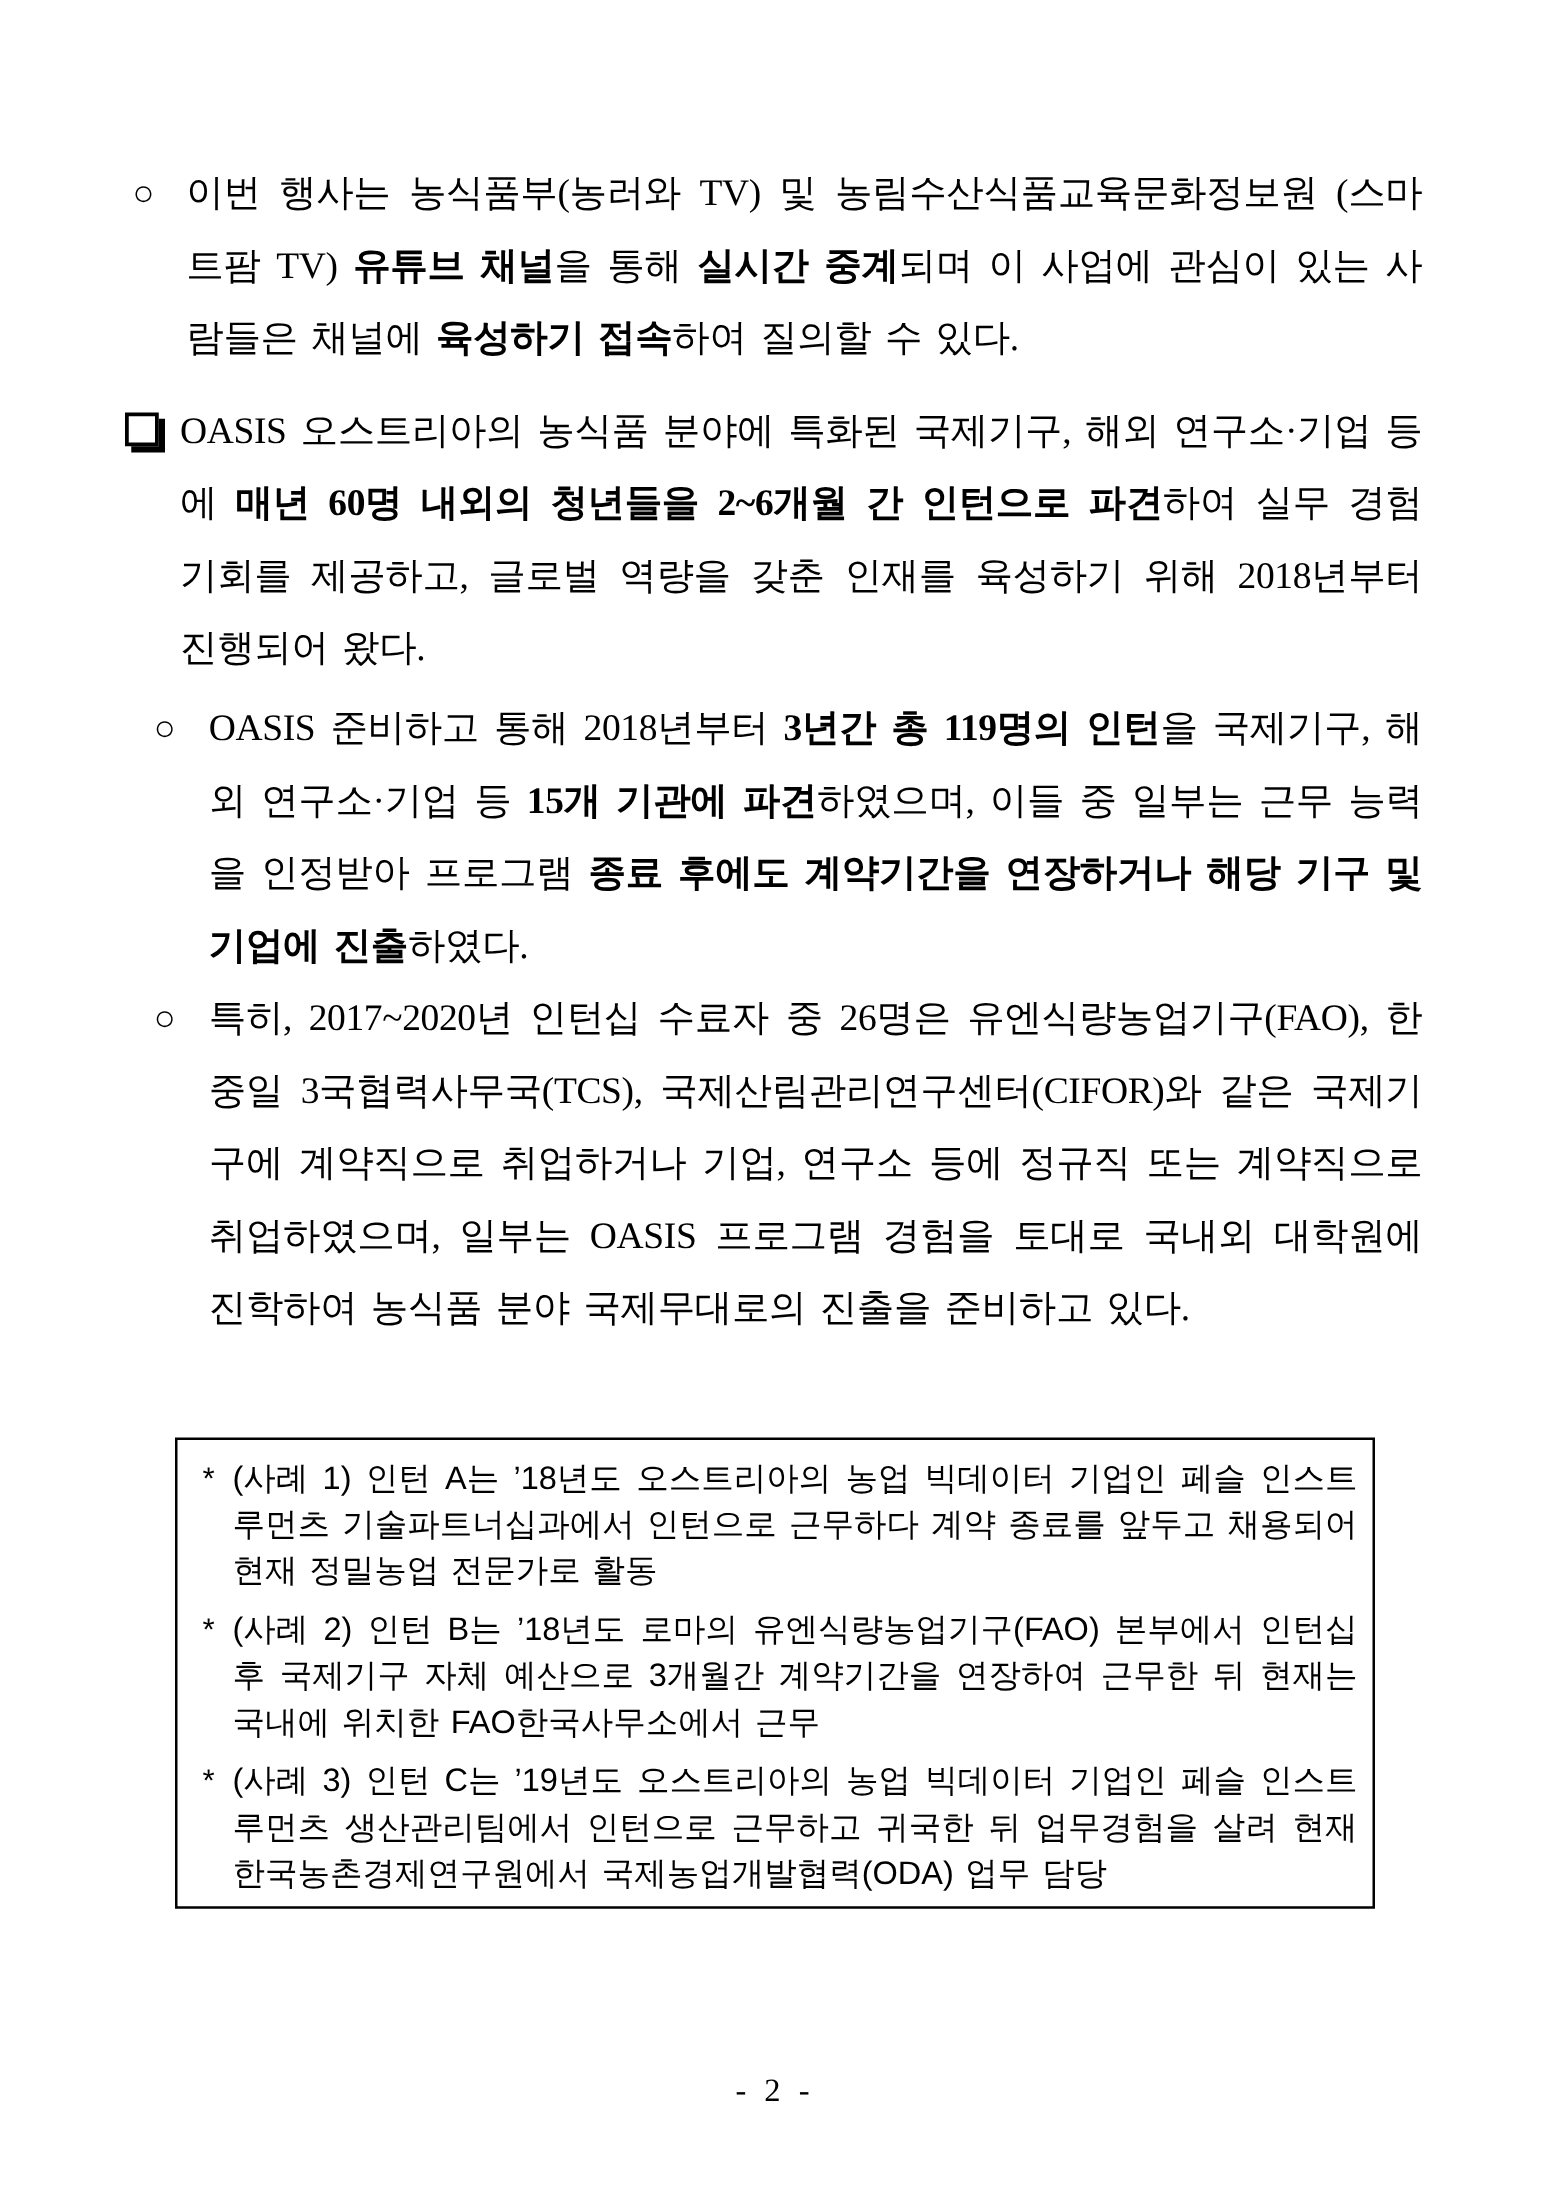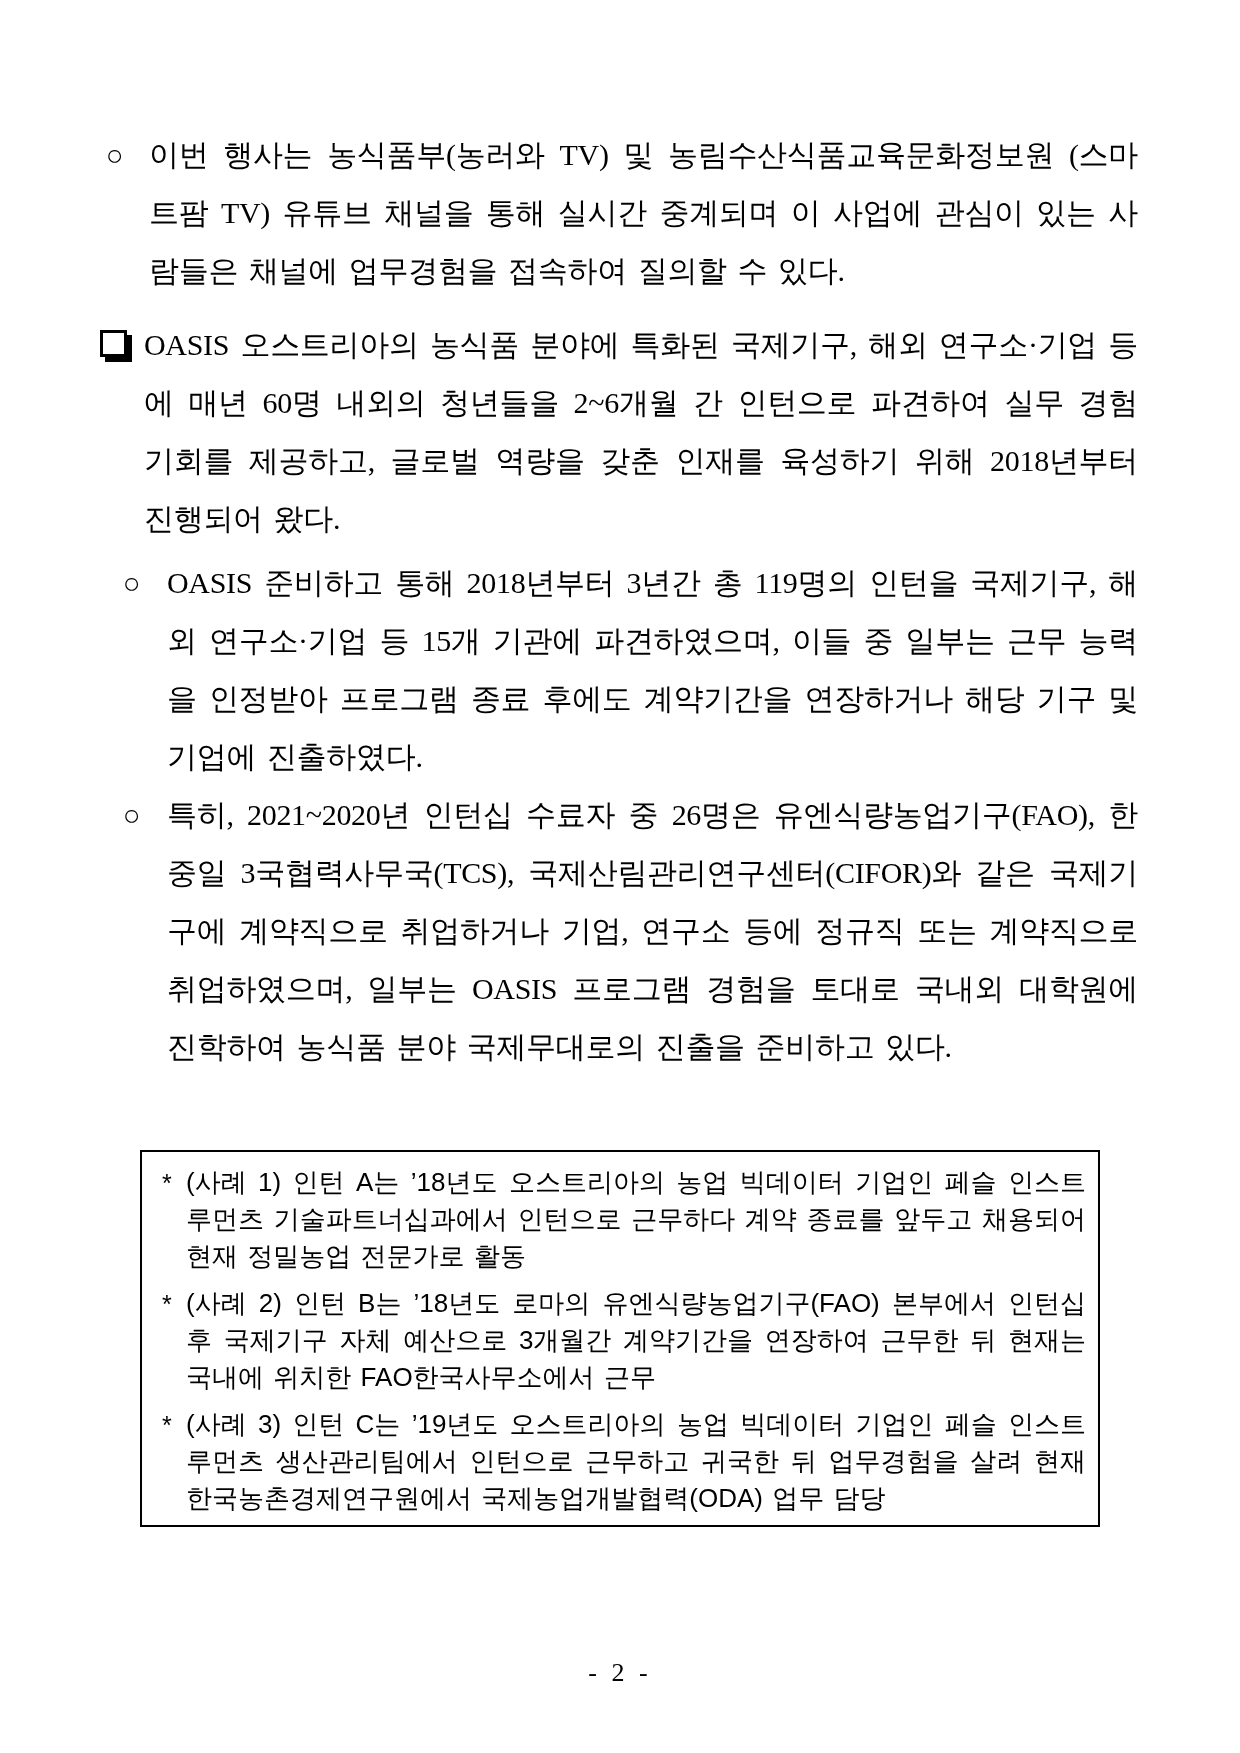--- a/index.html
+++ b/index.html
@@ -51,21 +51,21 @@
   }
   .bullet-square {
     display: inline-block;
     width: 21px;
     height: 21px;
     border: 3px solid #000;
     background: #fff;
     box-shadow: 5px 5px 0 #000;
     top: 14px;
   }
-  .bold { font-weight: 400; }
+  .bold { font-weight: 700; }
 
   
   .case-box {
     box-sizing: border-box;
     margin-top: 74px;
     margin-left: 40px;
     width: 960px;
     border: 2px solid #000;
     padding: 12px 12px 8px 16px;
     background: #fff;
@@ -98,24 +98,24 @@
     font-size: 26px;
     letter-spacing: 4px;
   }
 </style>
 </head>
 <body>
 
 <div class="doc">
 
   <div id="paragraphs">
-      <div class="para indent-a"><span class="bullet bullet-circle">○</span><span class="ptext"><span>이번 행사는 농식품부(농러와 TV) 및 농림수산식품교육문화정보원 (스마트팜 TV) </span><span class="bold">유튜브 채널</span><span>을 통해 </span><span class="bold">실시간 중계</span><span>되며 이 사업에 관심이 있는 사람들은 채널에 </span><span class="bold">업무경험을 접속</span><span>하여 질의할 수 있다.</span></span></div>
+      <div class="para indent-a"><span class="bullet bullet-circle">○</span><span class="ptext"><span>이번 행사는 농식품부(농러와 TV) 및 농림수산식품교육문화정보원 (스마트팜 TV) </span><span class="bold">유튜브 채널</span><span>을 통해 </span><span class="bold">실시간 중계</span><span>되며 이 사업에 관심이 있는 사람들은 채널에 </span><span class="bold">육성하기 접속</span><span>하여 질의할 수 있다.</span></span></div>
       <div class="para indent-b"><span class="bullet bullet-square"></span><span class="ptext"><span>OASIS 오스트리아의 농식품 분야에 특화된 국제기구, 해외 연구소·기업 등에 </span><span class="bold">매년 60명 내외의 청년들을 2~6개월 간 인턴으로 파견</span><span>하여 실무 경험 기회를 제공하고, 글로벌 역량을 갖춘 인재를 육성하기 위해 2018년부터 진행되어 왔다.</span></span></div>
       <div class="para indent-c"><span class="bullet bullet-circle">○</span><span class="ptext"><span>OASIS 준비하고 통해 2018년부터 </span><span class="bold">3년간 총 119명의 인턴</span><span>을 국제기구, 해외 연구소·기업 등 </span><span class="bold">15개 기관에 파견</span><span>하였으며, 이들 중 일부는 근무 능력을 인정받아 프로그램 </span><span class="bold">종료 후에도 계약기간을 연장하거나 해당 기구 및 기업에 진출</span><span>하였다.</span></span></div>
-      <div class="para indent-c"><span class="bullet bullet-circle">○</span><span class="ptext"><span>특히, 2021~2020년 인턴십 수료자 중 26명은 유엔식량농업기구(FAO), 한중일 3국협력사무국(TCS), 국제산림관리연구센터(CIFOR)와 같은 국제기구에 계약직으로 취업하거나 기업, 연구소 등에 정규직 또는 계약직으로 취업하였으며, 일부는 OASIS 프로그램 경험을 토대로 국내외 대학원에 진학하여 농식품 분야 국제무대로의 진출을 준비하고 있다.</span></span></div>
+      <div class="para indent-c"><span class="bullet bullet-circle">○</span><span class="ptext"><span>특히, 2017~2020년 인턴십 수료자 중 26명은 유엔식량농업기구(FAO), 한중일 3국협력사무국(TCS), 국제산림관리연구센터(CIFOR)와 같은 국제기구에 계약직으로 취업하거나 기업, 연구소 등에 정규직 또는 계약직으로 취업하였으며, 일부는 OASIS 프로그램 경험을 토대로 국내외 대학원에 진학하여 농식품 분야 국제무대로의 진출을 준비하고 있다.</span></span></div>
     </div>
 
   <div class="case-box">
     <div id="case-items">
         <div class="case-item"><span class="case-marker">*</span><span>(사례 1) 인턴 A는 ’18년도 오스트리아의 농업 빅데이터 기업인 페슬 인스트루먼츠 기술파트너십과에서 인턴으로 근무하다 계약 종료를 앞두고 채용되어 현재 정밀농업 전문가로 활동</span></div>
         <div class="case-item"><span class="case-marker">*</span><span>(사례 2) 인턴 B는 ’18년도 로마의 유엔식량농업기구(FAO) 본부에서 인턴십 후 국제기구 자체 예산으로 3개월간 계약기간을 연장하여 근무한 뒤 현재는 국내에 위치한 FAO한국사무소에서 근무</span></div>
         <div class="case-item"><span class="case-marker">*</span><span>(사례 3) 인턴 C는 ’19년도 오스트리아의 농업 빅데이터 기업인 페슬 인스트루먼츠 생산관리팀에서 인턴으로 근무하고 귀국한 뒤 업무경험을 살려 현재 한국농촌경제연구원에서 국제농업개발협력(ODA) 업무 담당</span></div>
       </div>
   </div>
 

